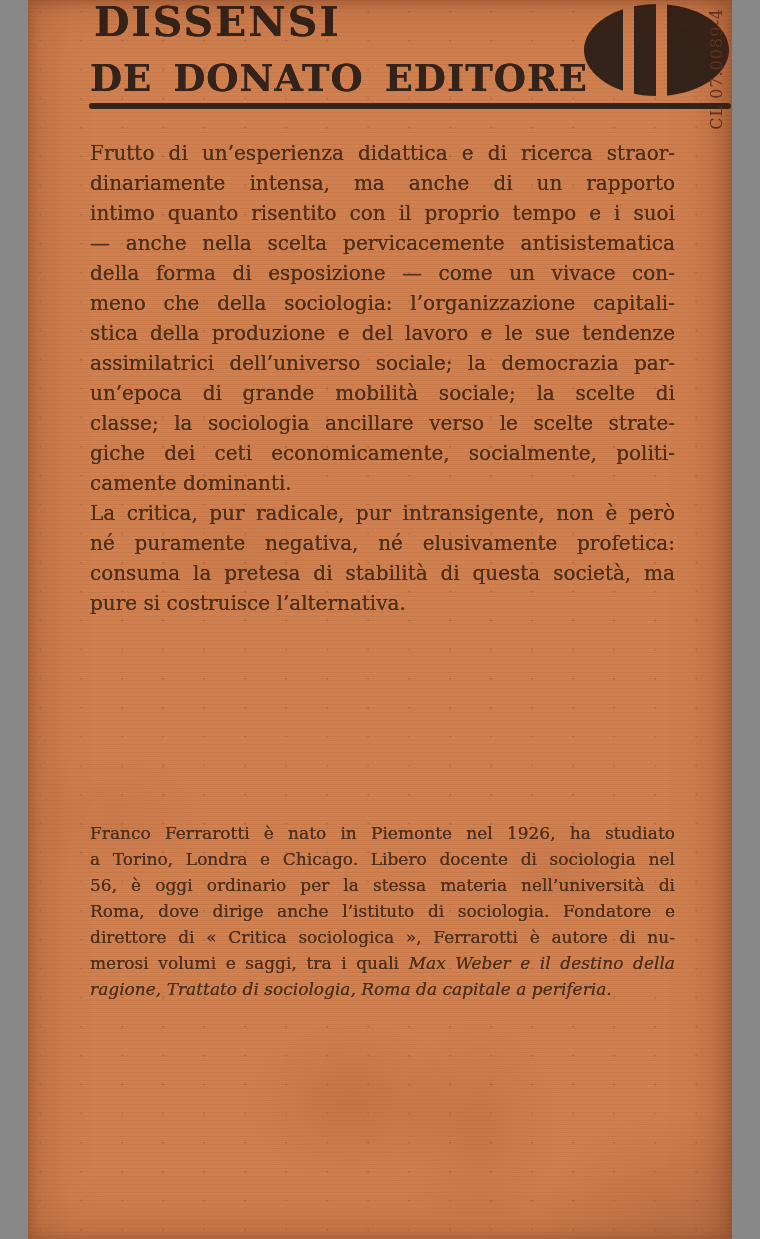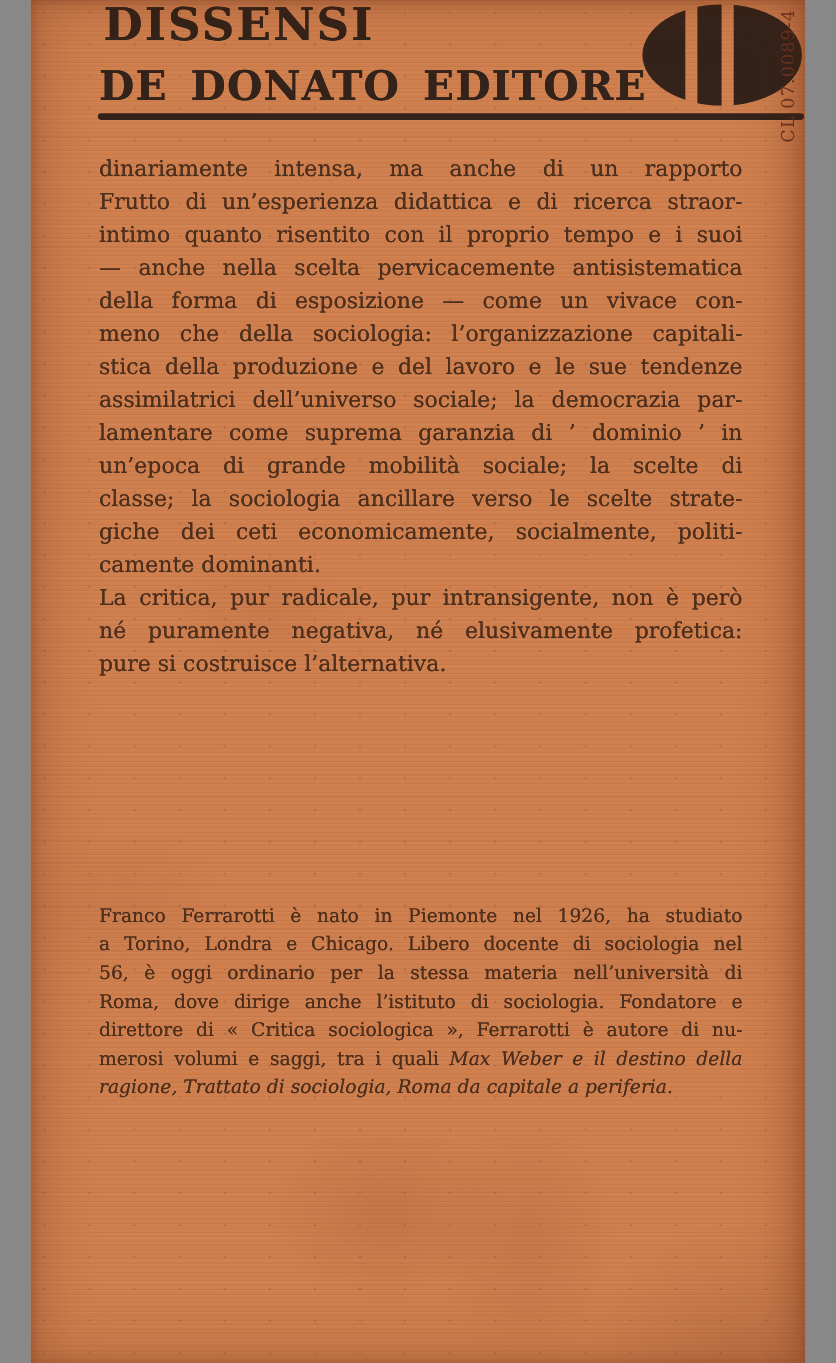--- a/index.html
+++ b/index.html
@@ -88,37 +88,37 @@
         <rect x="73" y="0" width="11" height="94" fill="#000"></rect>
       </mask>
     </defs>
     <ellipse cx="73.5" cy="47" rx="72.5" ry="46" fill="currentColor" mask="url(#dslits)"></ellipse>
   </svg>
 
   <div class="code">CL 07.0089-4</div>
 
   <main class="blurb">
     <section>
+        <div class="line"><span>Frutto di un’esperienza didattica e di ricerca straor-</span></div>
         <div class="line"><span>dinariamente intensa, ma anche di un rapporto</span></div>
-        <div class="line"><span>Frutto di un’esperienza didattica e di ricerca straor-</span></div>
         <div class="line"><span>intimo quanto risentito con il proprio tempo e i suoi</span></div>
         <div class="line"><span>— anche nella scelta pervicacemente antisistematica</span></div>
         <div class="line"><span>della forma di esposizione — come un vivace con-</span></div>
         <div class="line"><span>meno che della sociologia: l’organizzazione capitali-</span></div>
         <div class="line"><span>stica della produzione e del lavoro e le sue tendenze</span></div>
         <div class="line"><span>assimilatrici dell’universo sociale; la democrazia par-</span></div>
-        <div class="line"><span>lamentare come suprema garanzia di ’ dominio ’ in</span></div>
         <div class="line"><span>un’epoca di grande mobilità sociale; la scelte di</span></div>
         <div class="line"><span>classe; la sociologia ancillare verso le scelte strate-</span></div>
         <div class="line"><span>giche dei ceti economicamente, socialmente, politi-</span></div>
         <div class="line pend"><span>camente dominanti.</span></div>
       </section>
     <section>
         <div class="line"><span>La critica, pur radicale, pur intransigente, non è però</span></div>
         <div class="line"><span>né puramente negativa, né elusivamente profetica:</span></div>
+        <div class="line"><span>consuma la pretesa di stabilità di questa società, ma</span></div>
         <div class="line pend"><span>pure si costruisce l’alternativa.</span></div>
       </section>
   </main>
 
   <footer class="bio">
       <div class="line"><span>Franco Ferrarotti è nato in Piemonte nel 1926, ha studiato</span></div>
       <div class="line"><span>a Torino, Londra e Chicago. Libero docente di sociologia nel</span></div>
       <div class="line"><span>56, è oggi ordinario per la stessa materia nell’università di</span></div>
       <div class="line"><span>Roma, dove dirige anche l’istituto di sociologia. Fondatore e</span></div>
       <div class="line"><span>direttore di « Critica sociologica », Ferrarotti è autore di nu-</span></div>

